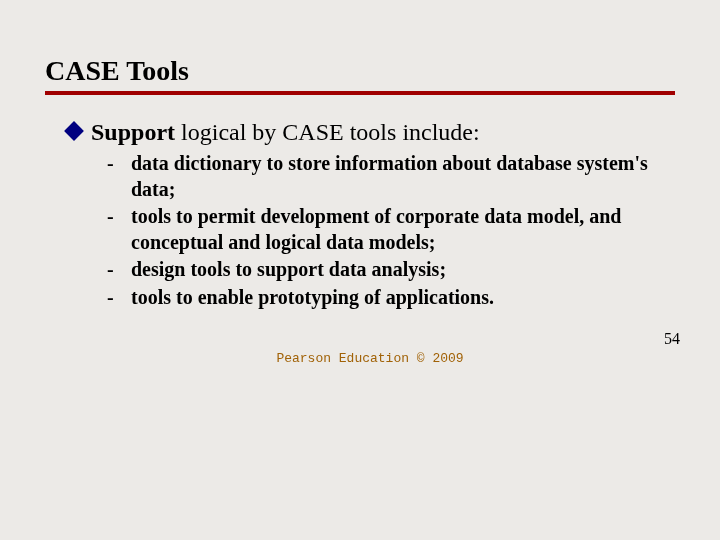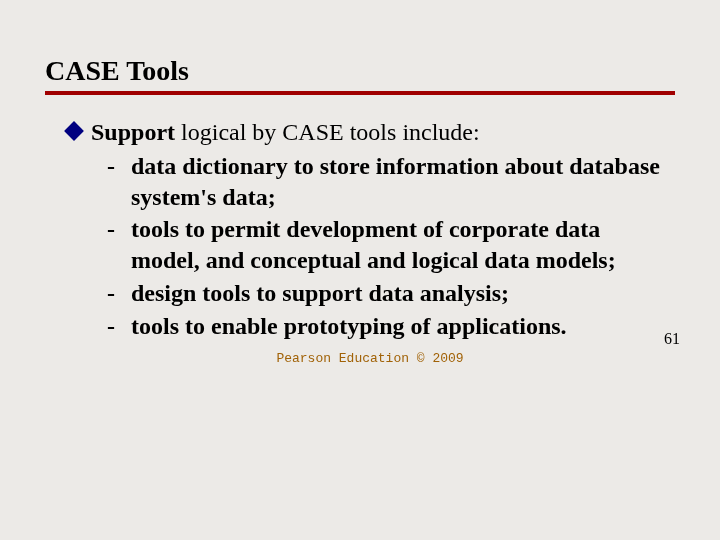--- a/index.html
+++ b/index.html
@@ -49,21 +49,21 @@
     margin-right: 10px;
     vertical-align: 2px;
   }
   ul.dash {
     list-style: none;
     margin: 2px 0 0 0;
     padding-left: 44px;
   }
   ul.dash li {
     position: relative;
-    font-size: 24px;
+    font-size: 20px;
     font-weight: bold;
     color: #000;
     line-height: 1.28;
     margin-bottom: 2px;
     padding-left: 20px;
   }
   ul.dash li::before {
     content: "-";
     position: absolute;
     left: -4px;
@@ -101,14 +101,14 @@
     </p>
     <ul class="dash">
       <li>data dictionary to store information about database system's data;</li>
       <li>tools to permit development of corporate data model, and conceptual and logical data models;</li>
       <li>design tools to support data analysis;</li>
       <li>tools to enable prototyping of applications.</li>
     </ul>
   </div>
 
   <div class="footer-center">Pearson Education © 2009</div>
-  <div class="slide-number">61</div>
+  <div class="slide-number">54</div>
 </div>
 
 </body></html>

